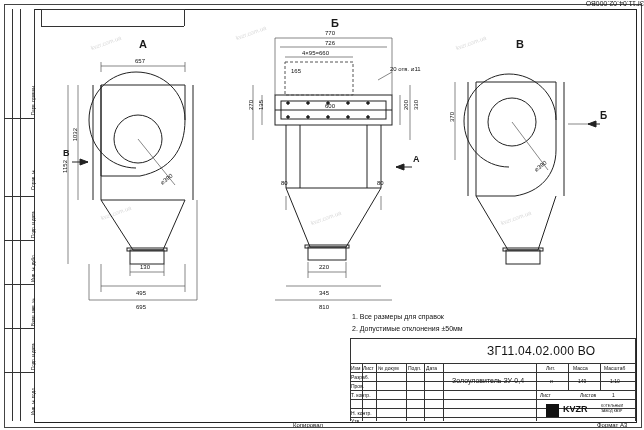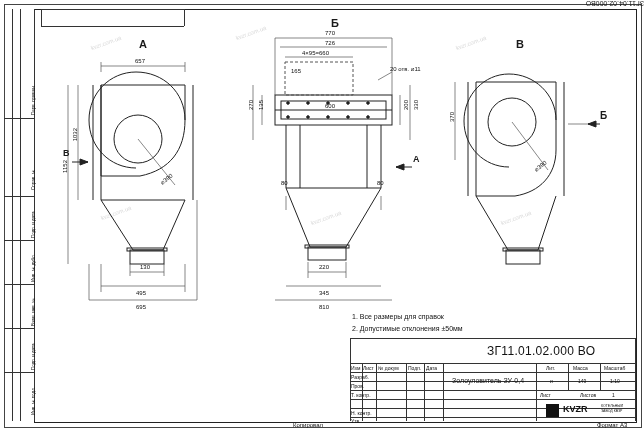--- a/index.html
+++ b/index.html
@@ -235,21 +235,21 @@
   <div class="ln lnV" style="left:362px;top:363px;height:58px;"></div>
   <div class="ln lnV" style="left:376px;top:363px;height:58px;"></div>
   <div class="ln lnV" style="left:406px;top:363px;height:58px;"></div>
   <div class="ln lnV" style="left:424px;top:363px;height:58px;"></div>
   <div class="ln lnV" style="left:443px;top:363px;height:58px;"></div>
   <div class="ln lnV" style="left:536px;top:363px;height:58px;"></div>
   <div class="ln lnV" style="left:568px;top:363px;height:27px;"></div>
   <div class="ln lnV" style="left:600px;top:363px;height:27px;"></div>
   <div class="ln lnV" style="left:635px;top:338px;height:83px;"></div>
 
-  <div class="titleBig" style="left:487px;top:344px;">ЗГ11.01.02.000 ВО</div>
+  <div class="titleBig" style="left:487px;top:344px;">ЗГ11.04.02.000 ВО</div>
 
   <div class="stampCell" style="left:351px;top:365px;">Изм</div>
   <div class="stampCell" style="left:363px;top:365px;">Лист</div>
   <div class="stampCell" style="left:378px;top:365px;">№ докум</div>
   <div class="stampCell" style="left:408px;top:365px;">Подп.</div>
   <div class="stampCell" style="left:426px;top:365px;">Дата</div>
 
   <div class="stampCell" style="left:351px;top:374px;">Разраб.</div>
   <div class="stampCell" style="left:351px;top:383px;">Пров.</div>
   <div class="stampCell" style="left:351px;top:392px;">Т. контр.</div>

